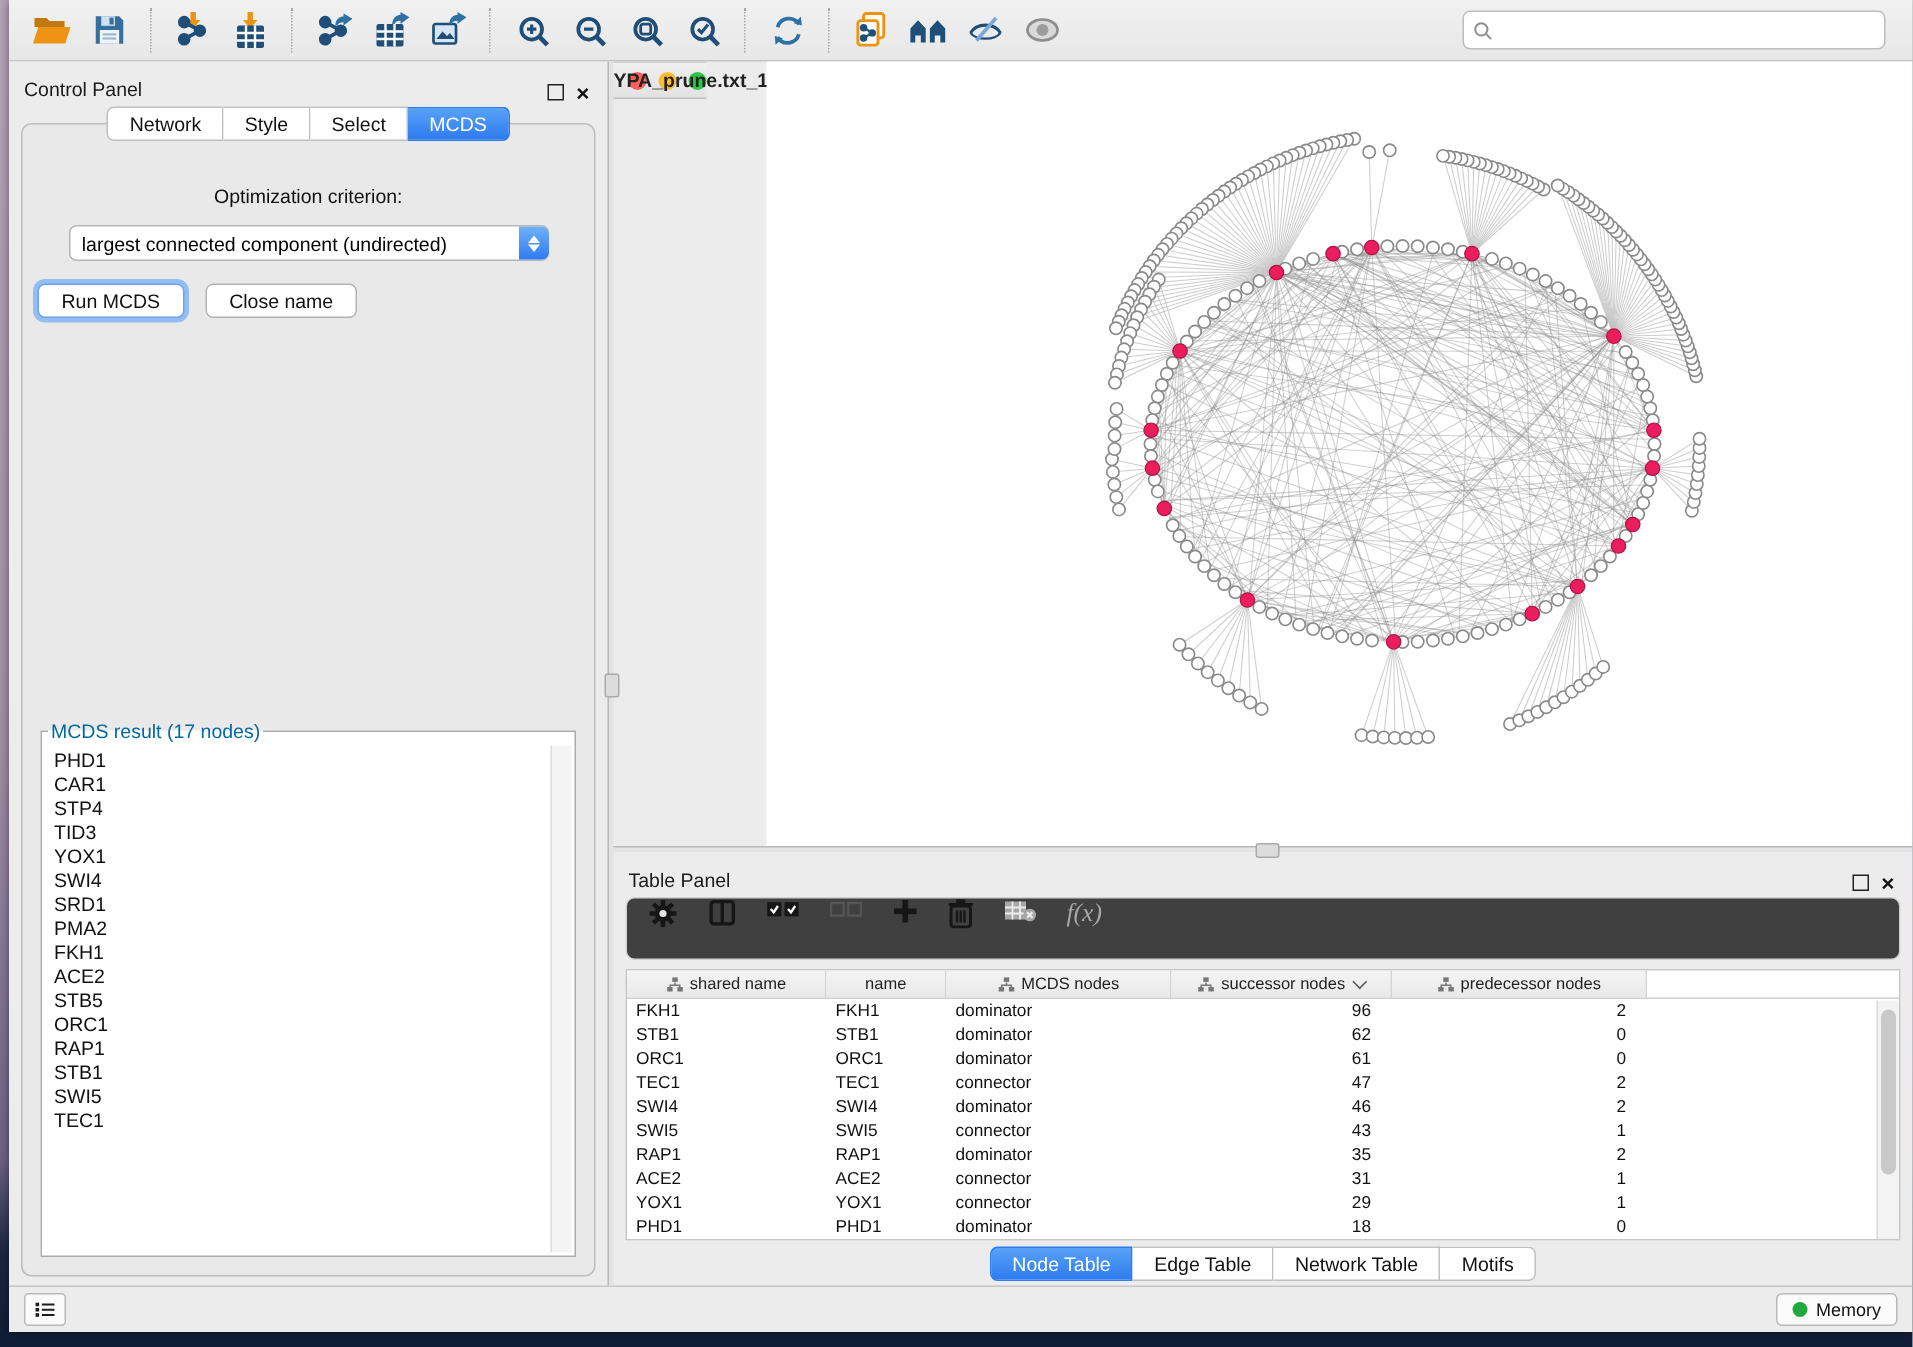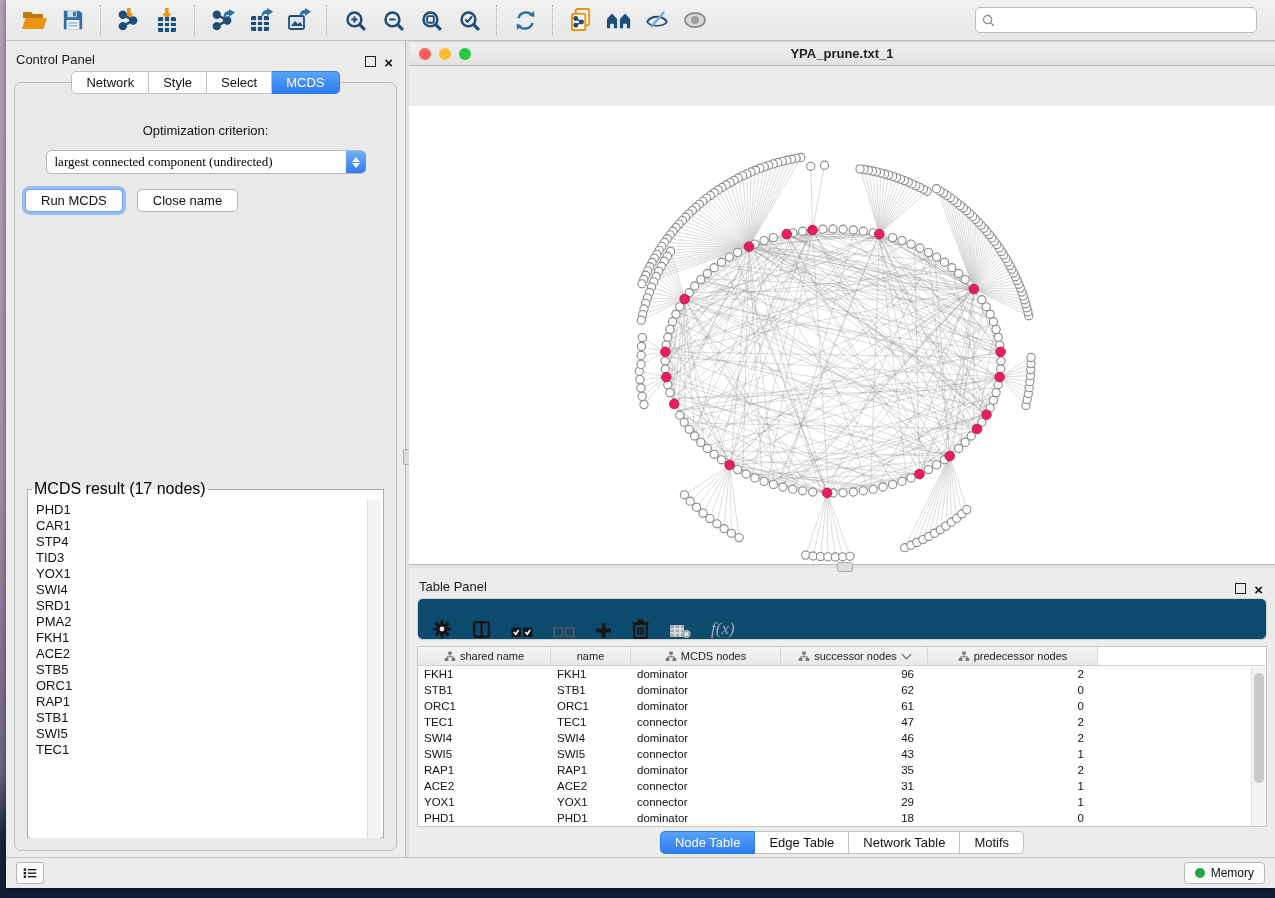--- a/index.html
+++ b/index.html
@@ -28,46 +28,46 @@
   .float-glyph{width:9px;height:9px;border:1.5px solid #222;display:inline-block;}
   .close-glyph{font-size:15px;font-weight:bold;color:#111;line-height:9px;}
   .seg-tabs{display:flex;justify-content:center;margin-top:4px;position:relative;z-index:2;flex:0 0 auto;}
   .seg{font-size:13px;padding:3px 14px;background:#fff;border:1px solid #c0c0c0;border-left:none;color:#111;cursor:pointer;}
   .seg:first-child{border-left:1px solid #c0c0c0;border-radius:5px 0 0 5px;}
   .seg:last-child{border-radius:0 5px 5px 0;}
   .seg.active{background:linear-gradient(#58a2f8,#2e7bf0);color:#fff;border-color:#2e7bf0;}
   .cp-body{flex:1;margin:-12px 8px 6px;border:1px solid #bdbdbd;border-radius:7px;background:#e9e9e9;padding:26px 10px 10px;display:flex;flex-direction:column;min-height:0;}
   .opt-label{text-align:center;font-size:13px;margin-top:14px;color:#111;}
   .dropdown{margin:12px auto 0;width:318px;height:22px;background:#fff;border:1px solid #b5b5b5;border-radius:5px;display:flex;align-items:center;font-size:13px;cursor:pointer;}
-  .dropdown .dd-text{flex:1;padding:0 8px;white-space:nowrap;overflow:hidden;font-family:Liberation Serif, serif;}
+  .dropdown .dd-text{flex:1;padding:0 8px;white-space:nowrap;overflow:hidden;}
   .dd-stepper{width:20px;height:22px;margin:-1px;border-radius:0 5px 5px 0;background:linear-gradient(#6fb1f9,#2f7bf2);display:flex;flex-direction:column;align-items:center;justify-content:center;gap:1px;}
   .dd-stepper i{width:0;height:0;border-left:4px solid transparent;border-right:4px solid transparent;display:block;}
   .dd-up{border-bottom:5px solid #fff;}
   .dd-down{border-top:5px solid #fff;}
   .btn-row{display:flex;gap:14px;margin-top:15px;}
   .mac-btn{font-size:13px;padding:3px 15px;background:#fff;border:1px solid #b3b3b3;border-radius:5px;color:#111;cursor:pointer;}
   .mac-btn.focused{box-shadow:0 0 0 3px rgba(90,160,250,.6);border-color:#6ea4e8;}
   fieldset.mcds{margin:auto 2px 2px;height:352px;border:1px solid #ababab;padding:2px;background:#fff;flex:0 0 auto;}
-  fieldset.mcds legend{font-size:16px;color:#000000;padding:0 2px;margin-left:2px;}
+  fieldset.mcds legend{font-size:13px;color:#0369a1;padding:0 2px;margin-left:2px;}
   .mcds-list{height:336px;overflow:hidden;background:#fff;position:relative;padding:2px 0 0 6px;}
   .mcds-list .track{position:absolute;top:0;right:0;width:13px;height:100%;background:#f4f4f4;border-left:1px solid #ddd;}
   .mcds-item{font-size:13px;line-height:16px;color:#111;cursor:default;}
   
   .rcol{flex:1;display:flex;flex-direction:column;min-width:0;}
-  .netwin{height:523px;display:flex;flex-direction:column;flex:0 0 auto;gap:40px;}
+  .netwin{height:523px;display:flex;flex-direction:row;flex:0 0 auto;gap:40px;}
   .net-title{height:23px;background:linear-gradient(#f0f0f0,#e2e2e2);border-top:1px solid #cfcfcf;border-bottom:1px solid #bdbdbd;display:flex;align-items:center;position:relative;flex:0 0 auto;}
   .tlights{display:flex;gap:8px;margin-left:10px;}
   .tlight{width:12px;height:12px;border-radius:50%;}
   .net-title .nt-text{position:absolute;left:0;right:0;text-align:center;font-size:13px;font-weight:bold;color:#222;}
   .net-canvas{flex:1;background:#fff;position:relative;overflow:hidden;}
   .hsplit{height:3px;background:#e3e3e3;border-top:1px solid #b9b9b9;position:relative;cursor:row-resize;}
   .hsplit .grip{position:absolute;left:428px;top:-3px;width:14px;height:8px;background:#dcdcdc;border:1px solid #aaa;border-radius:2px;}
   
   .tpanel{flex:1;background:#ececec;display:flex;flex-direction:column;min-height:0;}
-  .tp-toolbar{height:40px;margin:4px 8px 6px;background:#0c4a6e;border:1px solid #d2d2d2;border-radius:6px;display:flex;align-items:flex-end;gap:20px;padding:0 14px;flex:0 0 auto;}
+  .tp-toolbar{height:40px;margin:4px 8px 6px;background:#404040;border:1px solid #d2d2d2;border-radius:6px;display:flex;align-items:flex-start;gap:20px;padding:0 14px;flex:0 0 auto;}
   .tpb{background:none;border:none;padding:0;display:flex;align-items:center;cursor:pointer;}
   .fx{font-family:"Liberation Serif","DejaVu Serif",serif;font-style:italic;font-size:17px;color:#b3b3b3;}
   .tablewrap{flex:1;margin:0 8px;background:#fff;border:1px solid #c7c7c7;position:relative;overflow:hidden;display:flex;flex-direction:column;}
   .thead{display:flex;flex:0 0 auto;}
   .th{height:19px;background:linear-gradient(#f4f4f4,#e9e9e9);border-right:1px solid #d4d4d4;border-bottom:1px solid #cfcfcf;font-size:11px;color:#222;display:flex;align-items:center;justify-content:center;gap:4px;box-sizing:border-box;}
   .trow{display:flex;height:16px;}
   .td{font-size:11.5px;color:#111;line-height:16px;padding:0 6px;box-sizing:border-box;white-space:nowrap;overflow:hidden;}
   .td.num{text-align:right;padding-right:14px;}
   .chev{width:6px;height:6px;border-right:1.4px solid #555;border-bottom:1.4px solid #555;transform:rotate(45deg);margin-left:2px;margin-top:-3px;}
   .vtrack{position:absolute;top:20px;right:0;bottom:0;width:14px;background:#f3f3f3;border-left:1px solid #ddd;}

